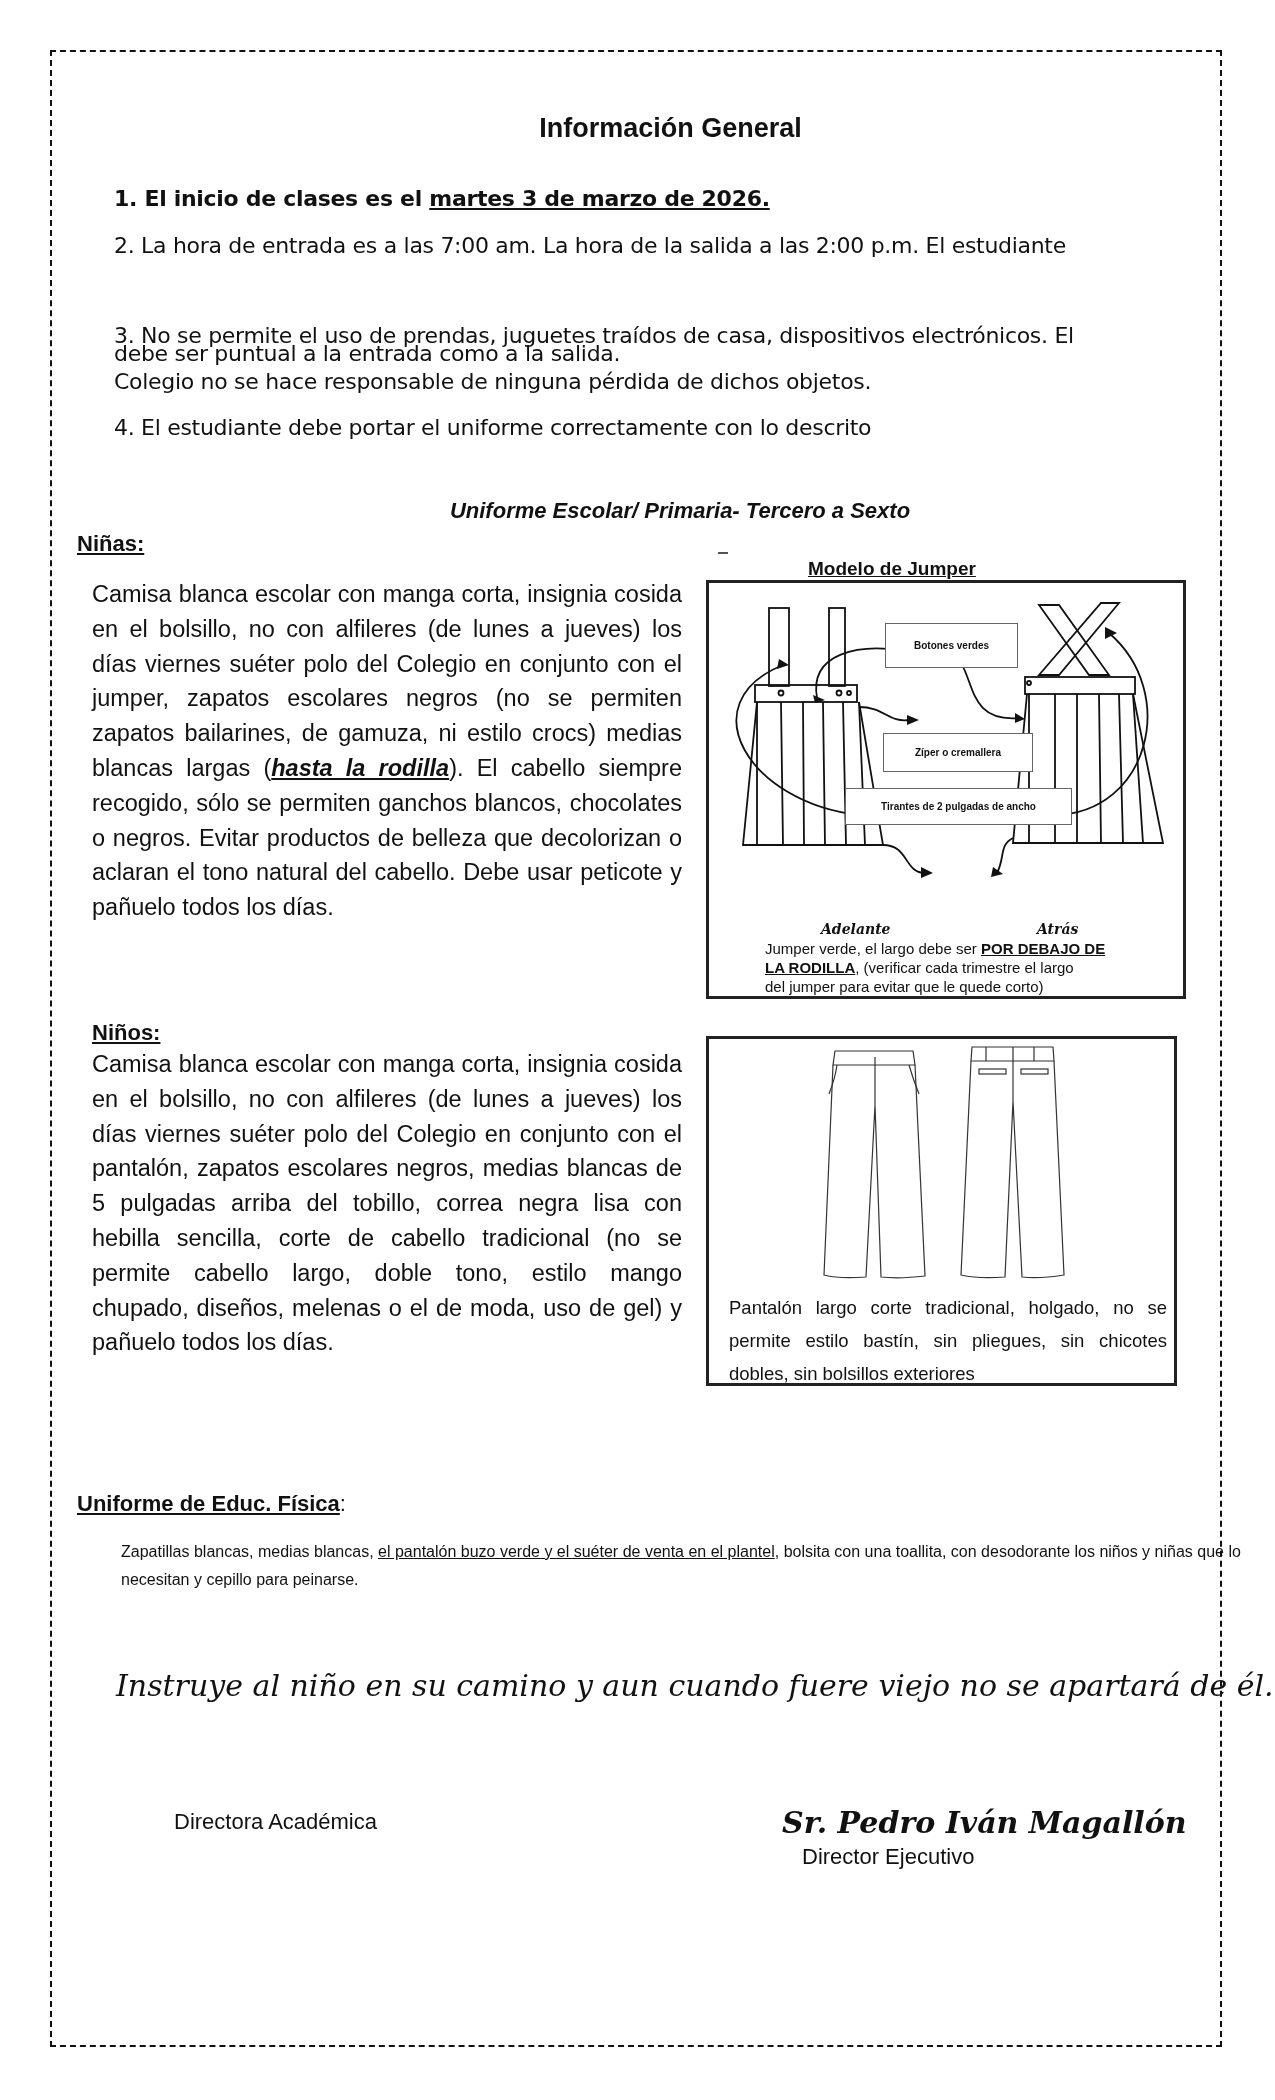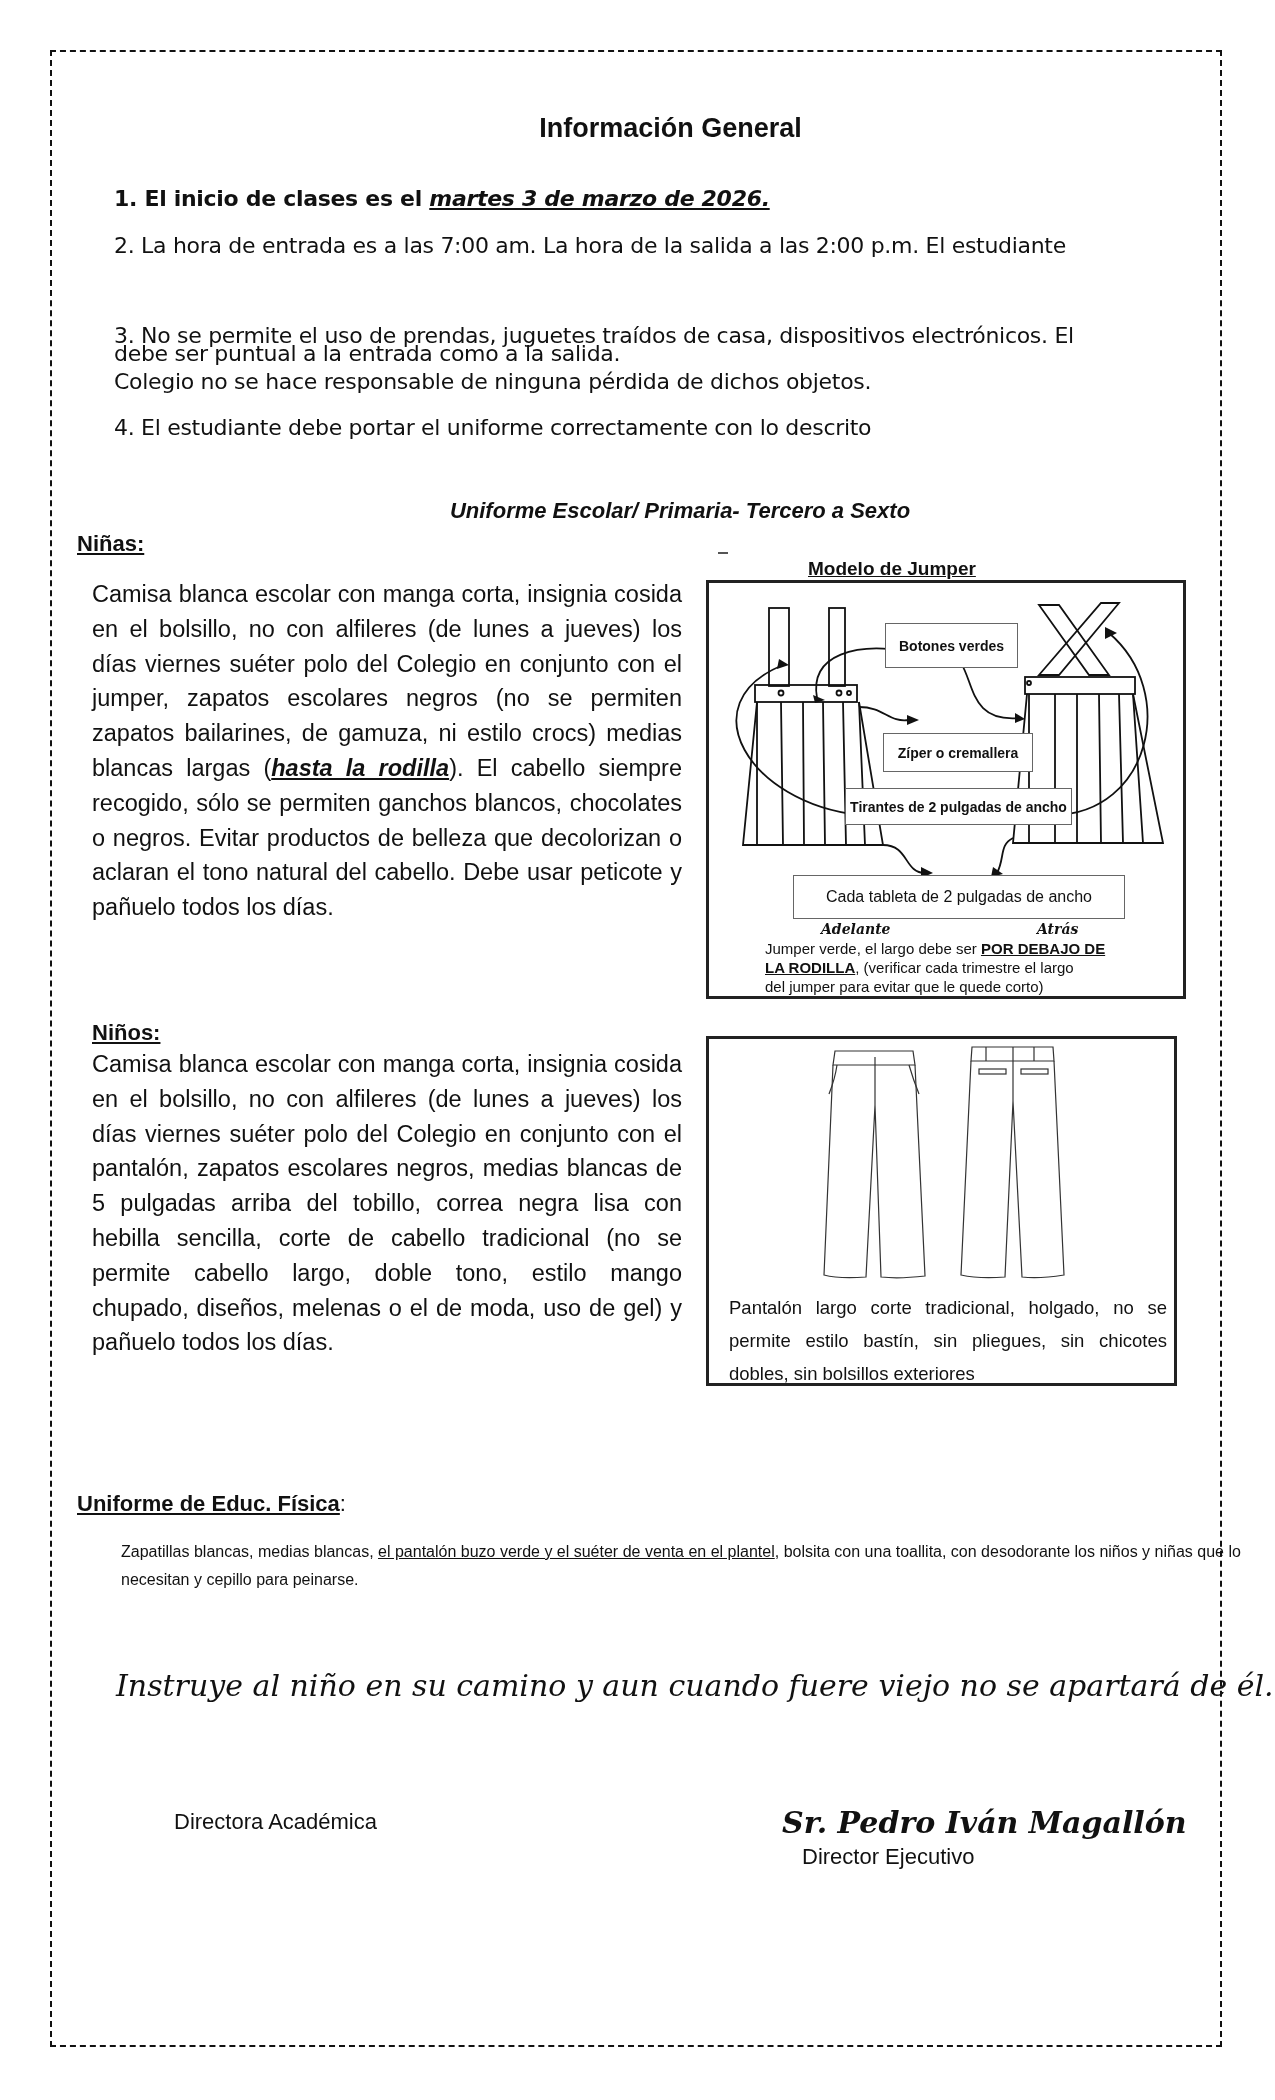--- a/index.html
+++ b/index.html
@@ -3,28 +3,28 @@
 <meta charset="utf-8">
 <style>
   html, body { margin:0; padding:0; background:#ffffff; }
   body { width:1275px; height:2100px; position:relative; overflow:hidden; font-family:"Liberation Sans", sans-serif; color:#111; }
   .page-border { position:absolute; left:50px; top:50px; width:1172px; height:1997px; border:2px dashed #111; box-sizing:border-box; }
   .abs { position:absolute; }
   .title { left:0; width:1275px; top:113px; text-align:center; font-size:27px; font-weight:bold; }
   .info { left:114px; width:1100px; font-family:"DejaVu Sans", sans-serif; font-size:22px; letter-spacing:-0.3px; }
   .info .line { position:absolute; left:0; white-space:nowrap; }
   .info .bold { font-weight:bold; }
-  .info .uline { text-decoration:underline; font-style:italic; }
+  .info .uline { text-decoration:underline; }
   .subtitle { left:0; width:1360px; text-align:center; top:498px; font-size:22px; font-weight:bold; font-style:italic; }
   .section-head { font-size:22px; font-weight:bold; text-decoration:underline; }
   .para { font-size:23.5px; line-height:34.8px; text-align:justify; text-align-last:left; }
   .para .emph { font-weight:bold; font-style:italic; text-decoration:underline; }
   .box { border:3px solid #222; box-sizing:border-box; background:#fff; }
   .jumper-title { font-size:19px; font-weight:bold; text-decoration:underline; }
-  .label-box { position:absolute; border:1.5px solid #666; background:#fff; font-size:14px; font-weight:bold; display:flex; align-items:center; justify-content:center; white-space:nowrap; }
+  .label-box { position:absolute; border:1.5px solid #666; background:#fff; font-size:10px; font-weight:bold; display:flex; align-items:center; justify-content:center; white-space:nowrap; }
   .caption { font-size:17px; line-height:22px; }
   .caption .strong { font-weight:bold; text-decoration:underline; }
   .script { font-family:"DejaVu Serif", serif; font-style:italic; }
   .pants-caption { font-size:19.5px; line-height:26px; text-align:justify; text-align-last:left; }
   .pe-para { font-size:16px; line-height:28px;margin-left:44px; }
   .pe-para .ul { text-decoration:underline; }
   .quote { font-size:30px;margin-top:26px; }
   .sig-name { font-size:30px; font-weight:bold; }
   .sig-role { font-size:22px; }
 </style>
@@ -93,21 +93,20 @@
       <polygon points="198,132 210,137 198,142"></polygon>
       <polygon points="70,76 80,82 68,86"></polygon>
       <polygon points="396,44 408,50 396,56"></polygon>
       <polygon points="212,284 224,290 212,295"></polygon>
       <polygon points="284,284 294,291 282,294"></polygon>
     </g>
   </svg>
   <div class="label-box" style="left:176px; top:40px; width:131px; height:43px;">Botones verdes</div>
   <div class="label-box" style="left:174px; top:150px; width:148px; height:37px;">Zíper o cremallera</div>
   <div class="label-box" style="left:136px; top:205px; width:225px; height:35px;">Tirantes de 2 pulgadas de ancho</div>
-  <div class="label-box" style="left:84px; top:292px; width:330px; height:42px; font-weight:normal; font-size:16px;">Cada tableta de 2 pulgadas de ancho</div>
   <div class="abs script" style="left:112px; top:338px; font-size:14px; font-weight:bold;">Adelante</div>
   <div class="abs script" style="left:328px; top:338px; font-size:14px; font-weight:bold;">Atrás</div>
   <div class="abs caption" style="left:56px; top:356px; width:400px; font-size:15px; line-height:19px;">
     <div><span>Jumper verde, el largo debe ser </span><span class="strong">POR DEBAJO DE</span></div>
     <div><span class="strong">LA RODILLA</span><span>, (verificar cada trimestre el largo</span></div>
     <div>del jumper para evitar que le quede corto)</div>
   </div>
 </div>
 
 <div class="abs section-head" style="left:92px; top:1020px;">Niños:</div>

